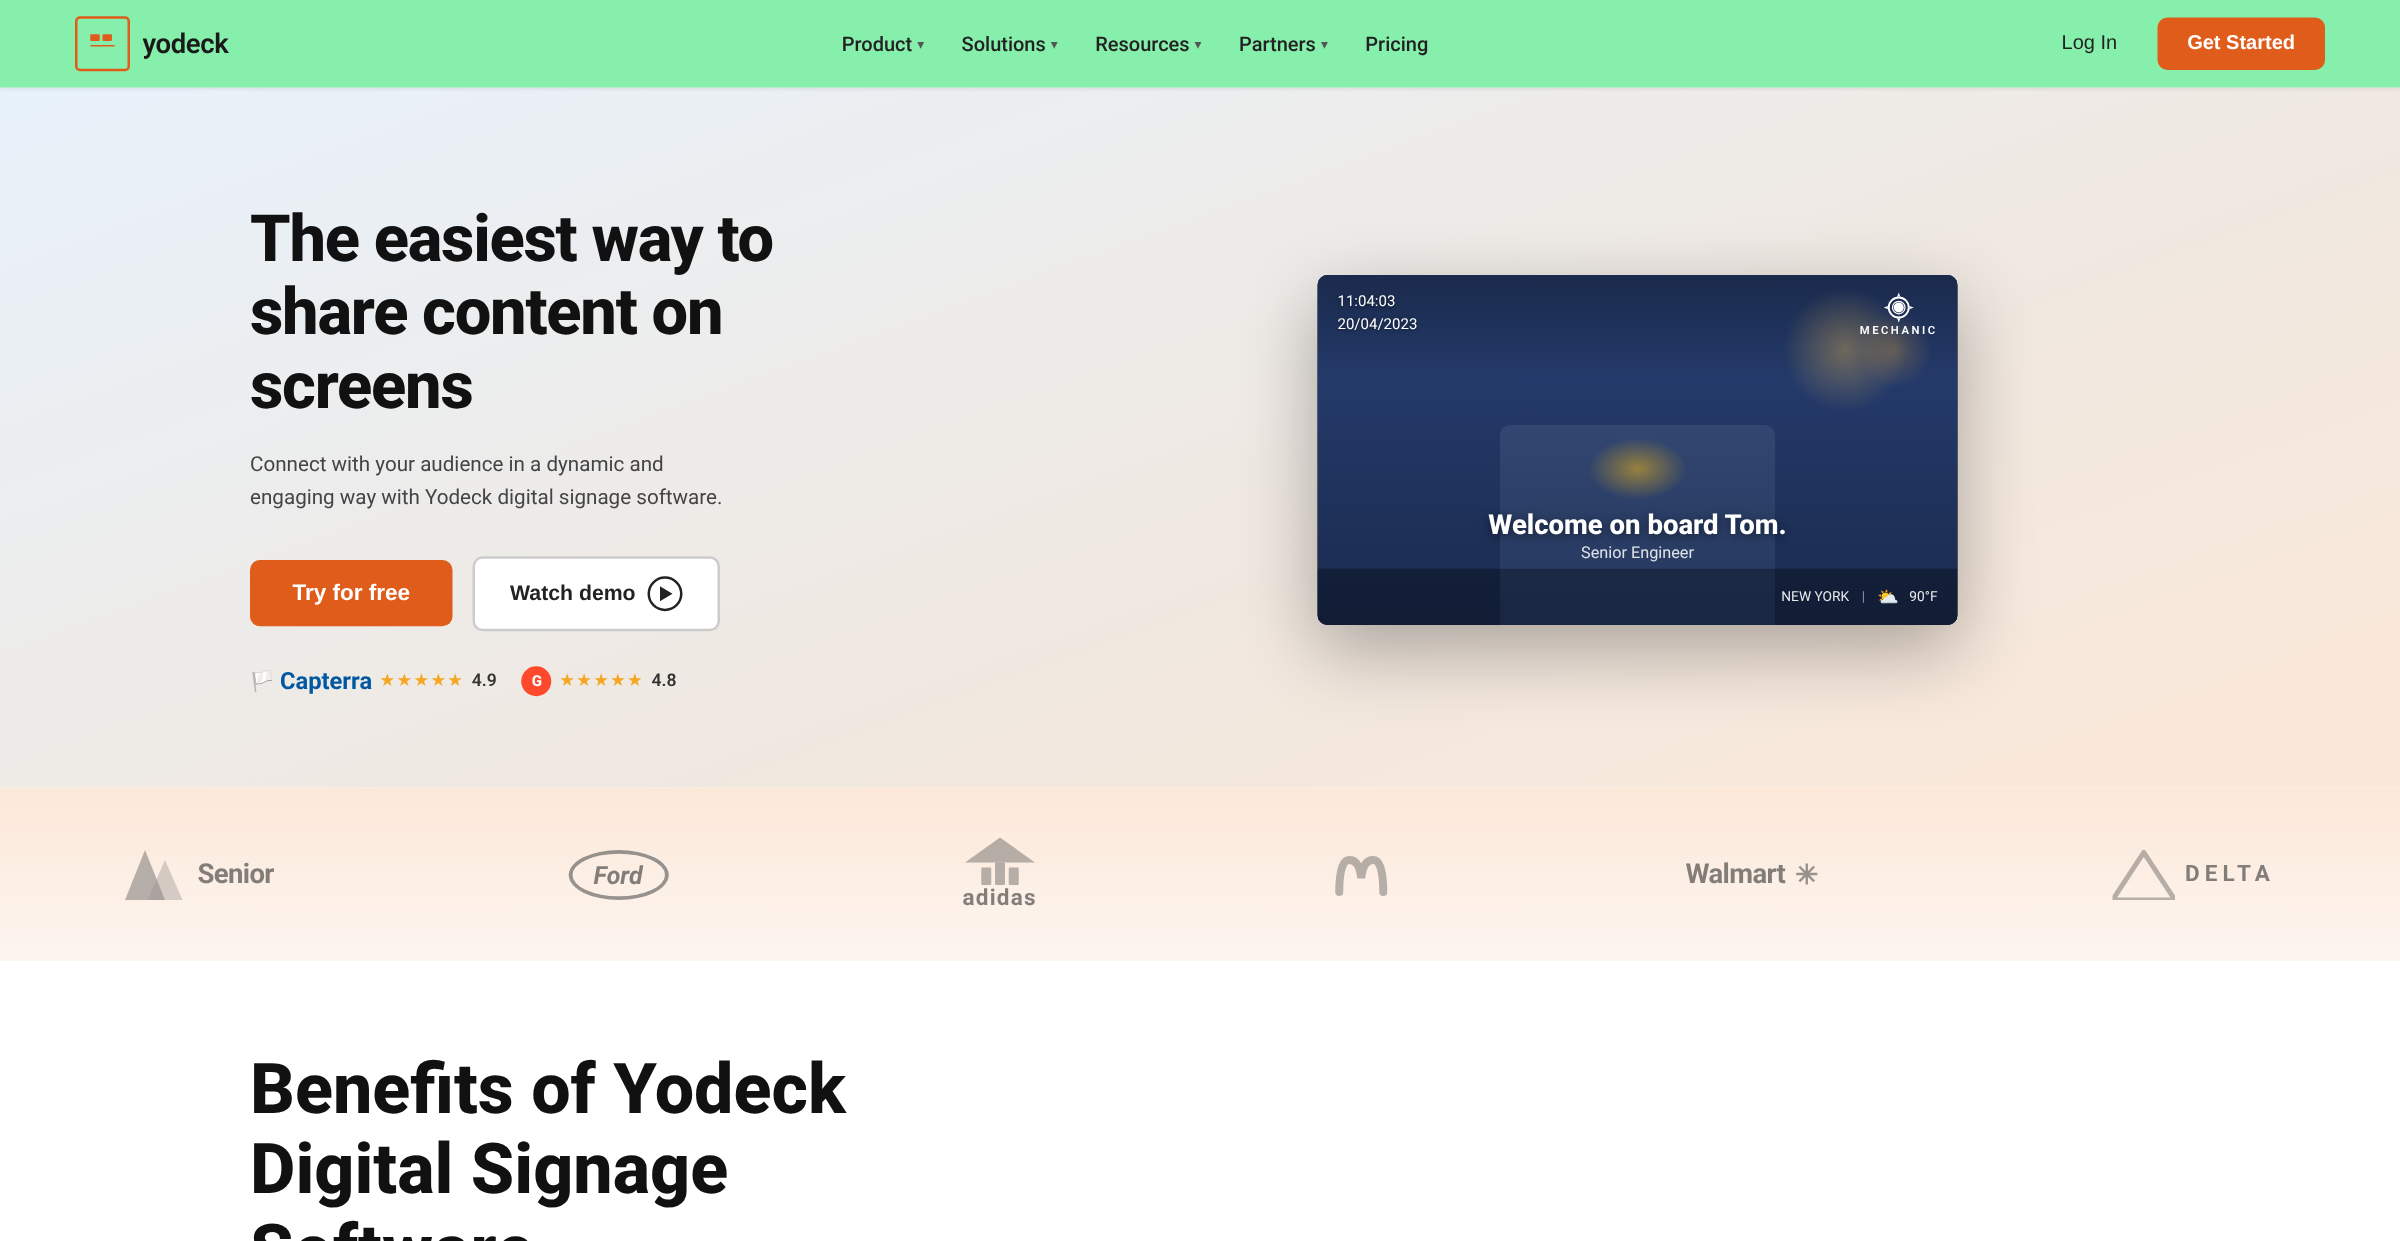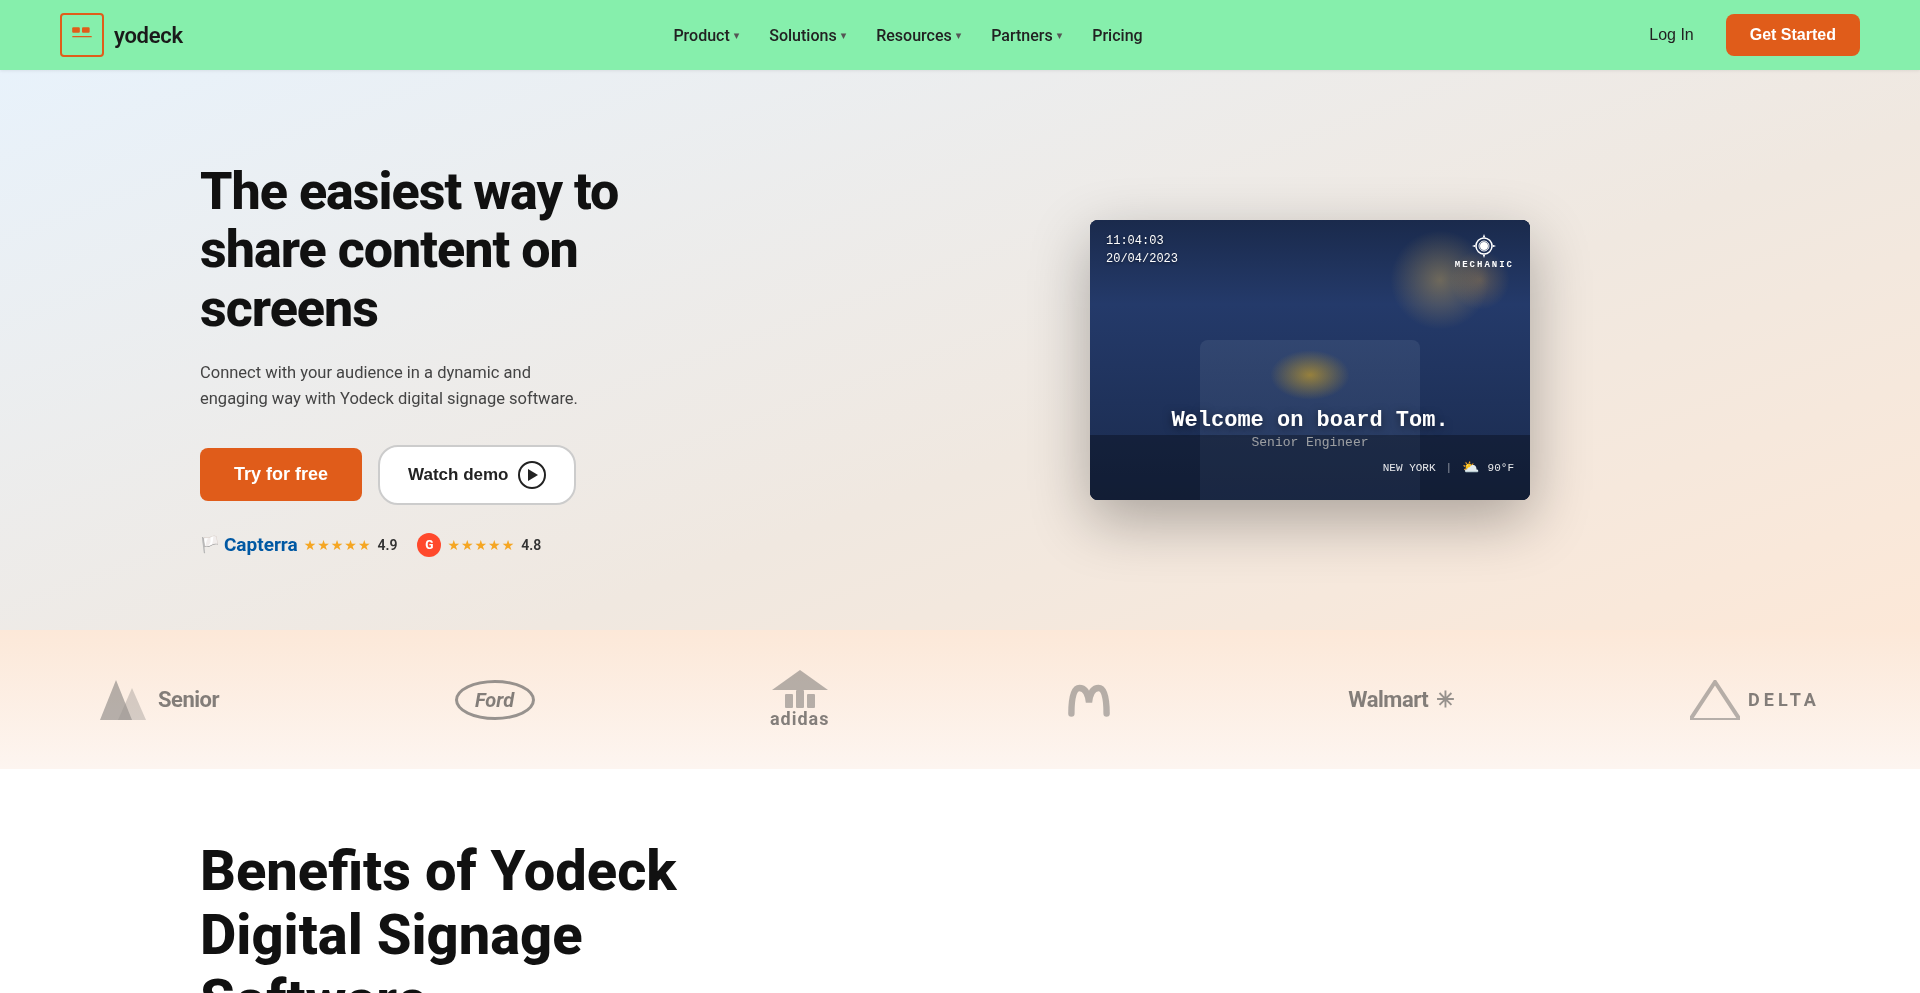--- a/index.html
+++ b/index.html
@@ -128,21 +128,21 @@
     .watch-demo-btn {
       display: flex;
       align-items: center;
       gap: 10px;
       background: #fff;
       color: #222;
       font-size: 17px;
       font-weight: 600;
       padding: 14px 28px;
       border: 2px solid #ccc;
-      border-radius: 20px;
+      border-radius: 8px;
       cursor: pointer;
       transition: border-color 0.15s;
     }
     .play-circle {
       width: 28px; height: 28px;
       border: 2px solid #222;
       border-radius: 50%;
       display: flex; align-items: center; justify-content: center;
     }
     .play-triangle {
@@ -184,28 +184,27 @@
     .rating-score { font-size: 14px; font-weight: 600; color: #333; }
 
     
     .hero-image-area {
       flex: 1;
       display: flex;
       justify-content: center;
       align-items: center;
     }
     .screen-mockup {
-      width: 440px;
+      width: 512px;
       height: 280px;
       background: #1a1a2e;
       border-radius: 8px;
       overflow: hidden;
       position: relative;
       box-shadow: 0 20px 60px rgba(0,0,0,0.3);
-      font-family: Liberation Mono, monospace;
     }
     .screen-top-bar {
       display: flex;
       justify-content: space-between;
       align-items: flex-start;
       padding: 12px 16px 8px;
       position: absolute;
       top: 0; left: 0; right: 0;
       z-index: 2;
     }
@@ -245,21 +244,21 @@
     .welcome-subtitle {
       font-size: 13px;
       opacity: 0.85;
       margin-top: 2px;
     }
     .screen-bottom-bar {
       position: absolute;
       bottom: 0; left: 0; right: 0;
       display: flex;
       align-items: center;
-      padding: 24px 16px;
+      padding: 14px 16px;
       background: rgba(0,0,0,0.3);
       color: #fff;
       font-size: 11px;
       z-index: 4;
       justify-content: flex-end;
       gap: 8px;
     }
     .location-text { opacity: 0.9; }
     .weather-icon { font-size: 14px; }
     .temp-text { opacity: 0.9; }

